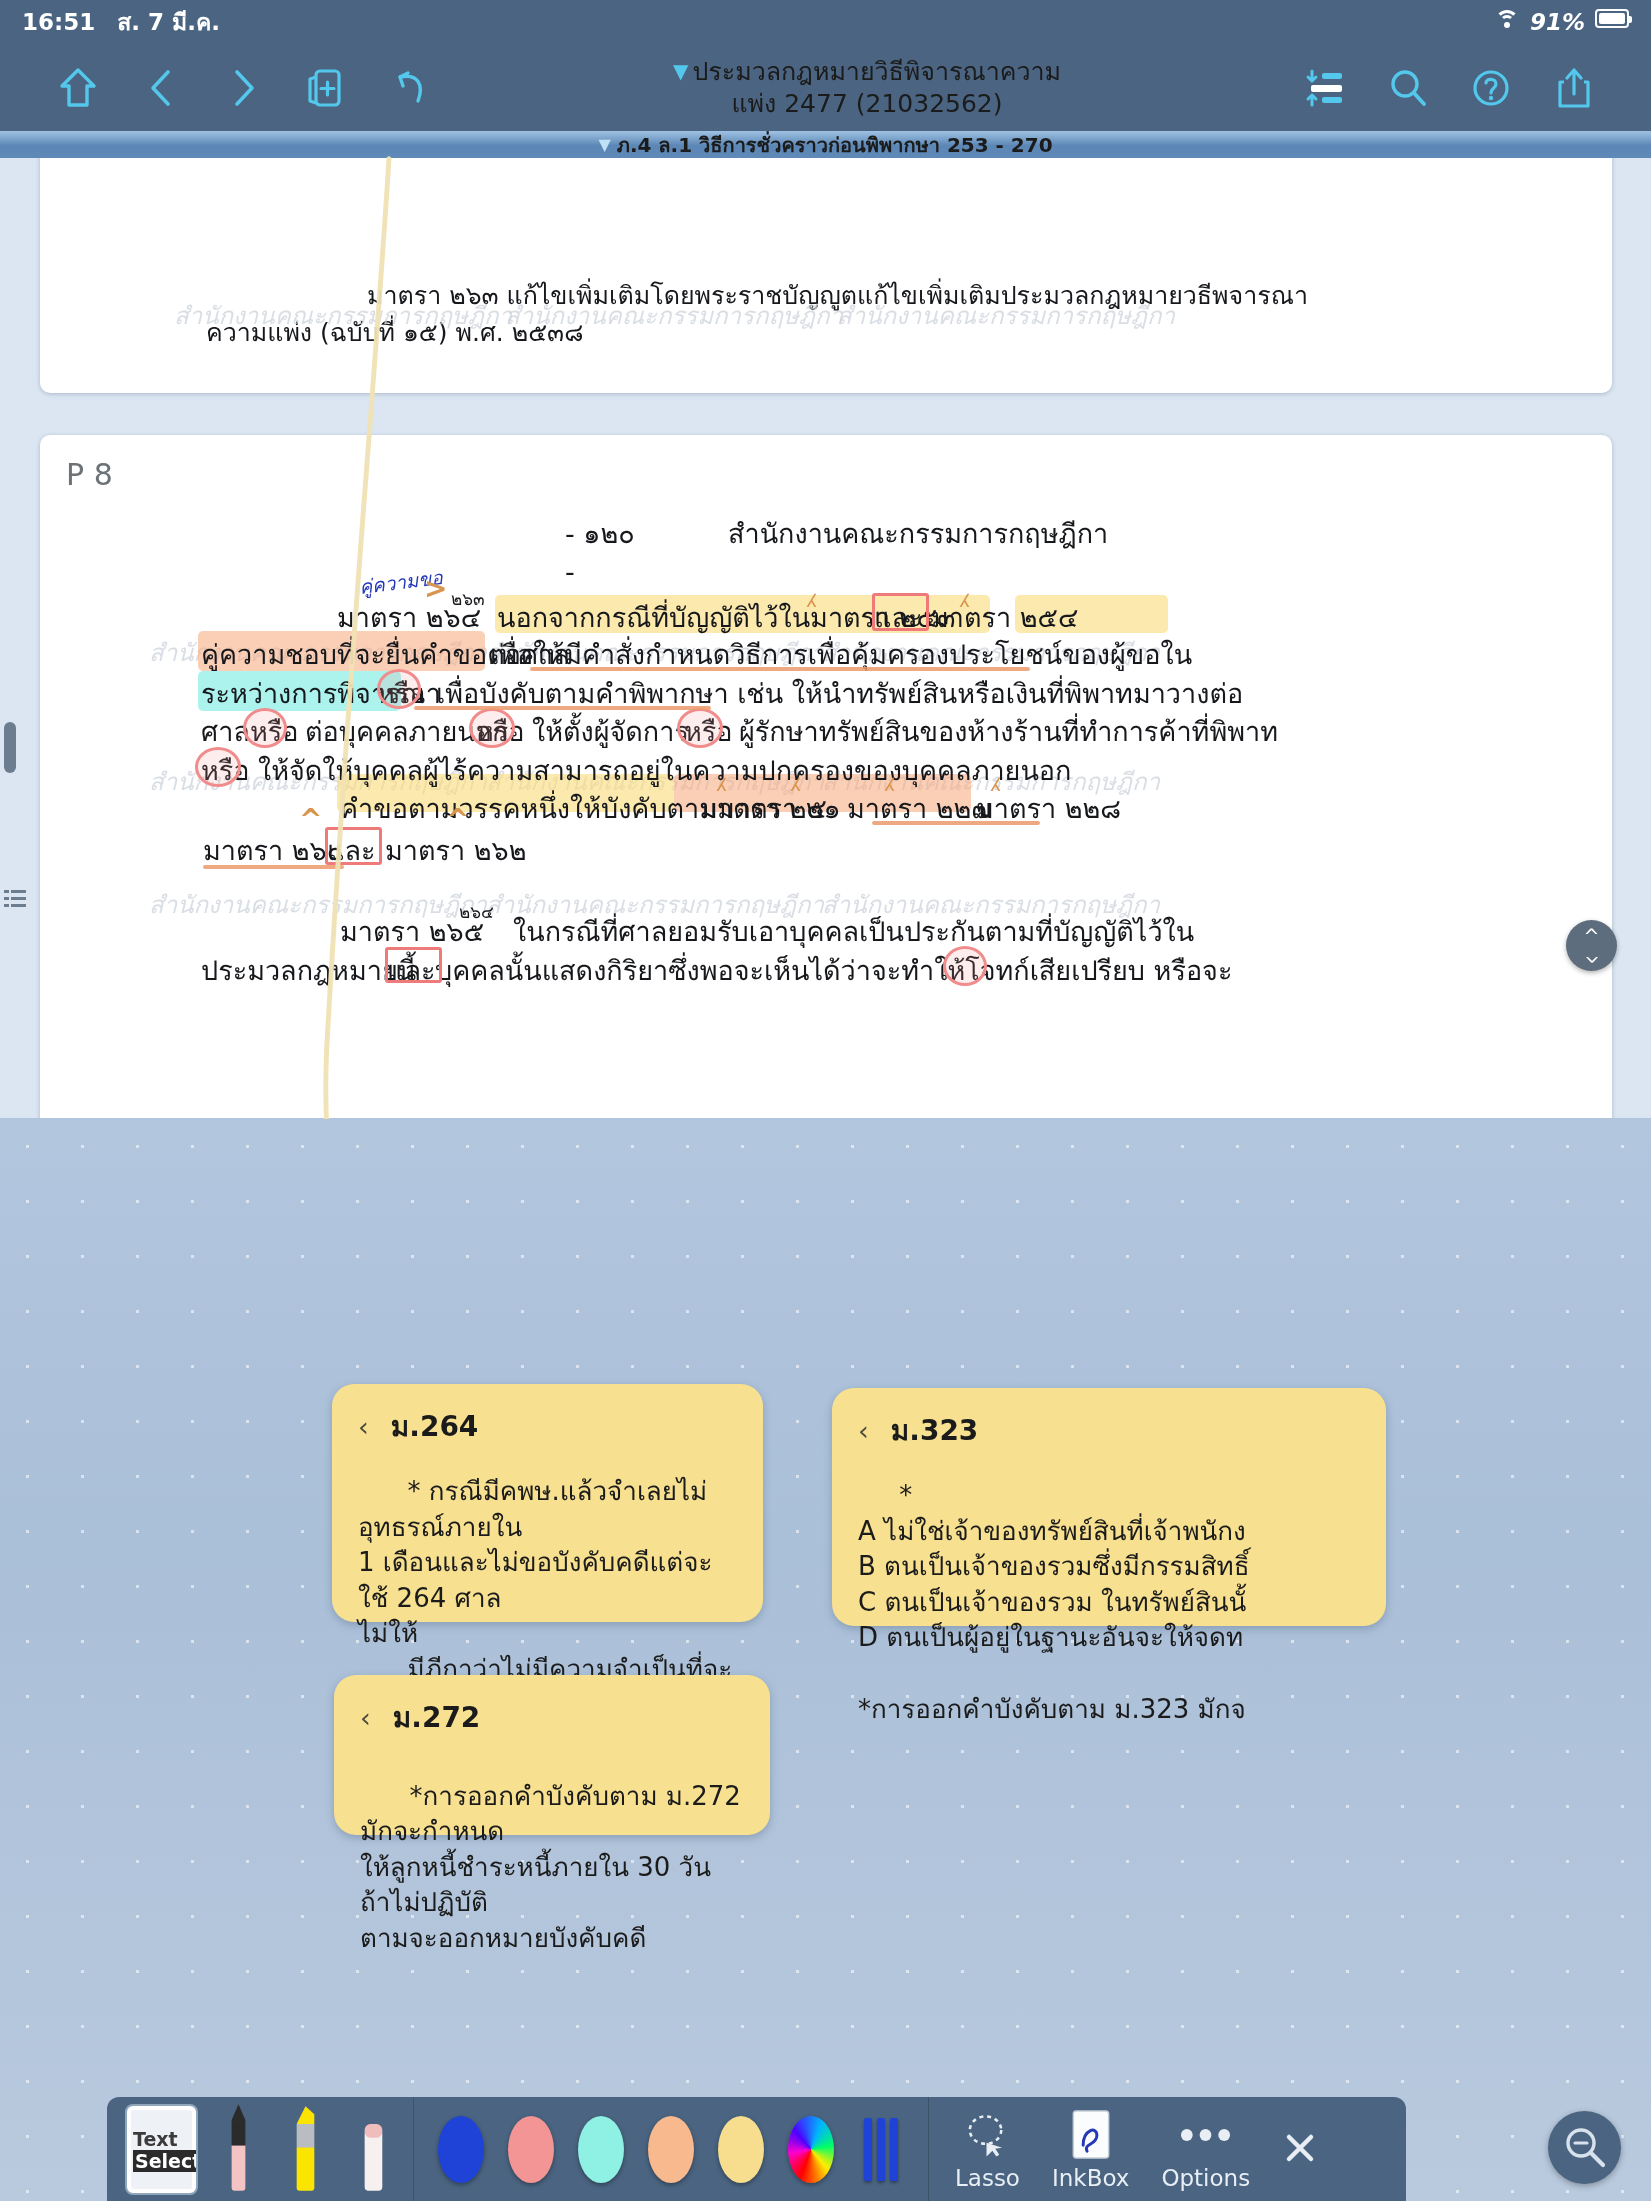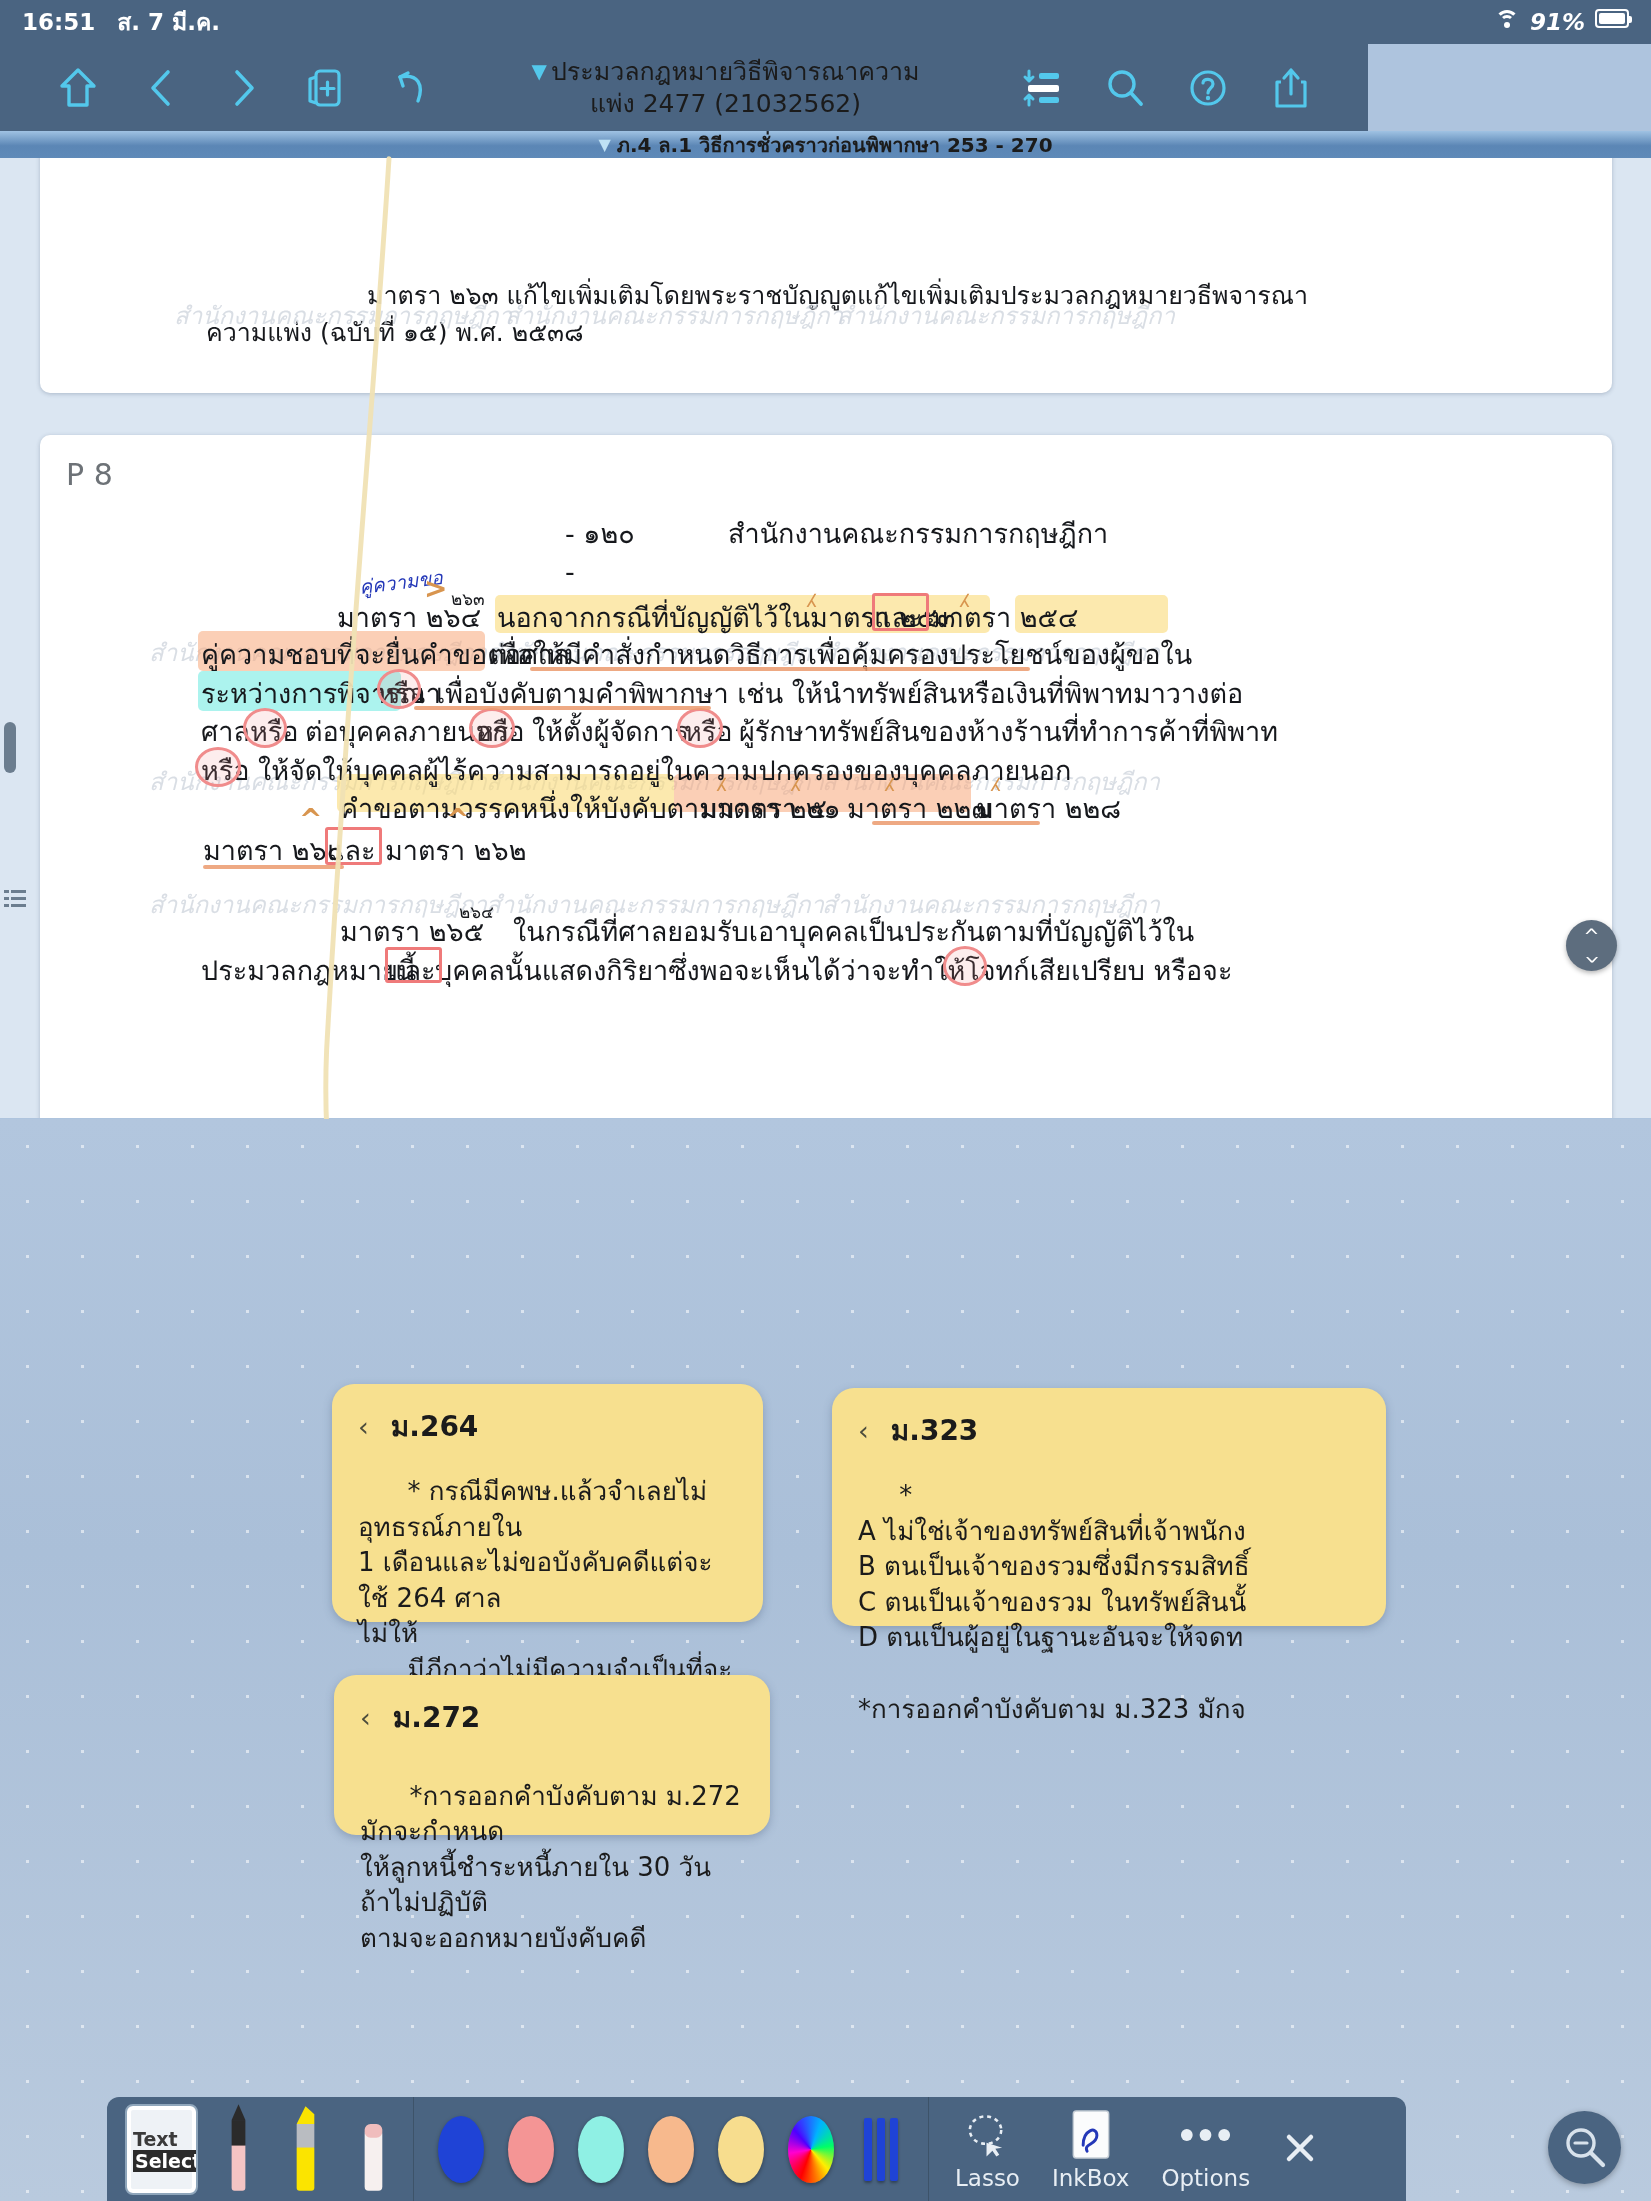--- a/index.html
+++ b/index.html
@@ -28,21 +28,21 @@
   .wifi-ico i:nth-child(1){ width:24px;height:24px; top:1px; }
   .wifi-ico i:nth-child(2){ width:14px;height:14px; top:6px; }
   .wifi-dot { position:absolute; width:6px;height:6px;background:#fff;border-radius:50%;
     left:50%; transform:translateX(-50%); top:13px; }
   .batt { display:inline-block; width:34px; height:19px; border:2.5px solid #fff;
     border-radius:4px; position:relative; }
   .batt:after { content:""; position:absolute; right:-5px; top:5px; width:3px; height:7px;
     background:#fff; border-radius:0 2px 2px 0; }
   .batt i { position:absolute; left:2px; top:2px; bottom:2px; width:88%; background:#fff; border-radius:2px; }
   #toolbar-row {
-    position:absolute; left:0; top:0; width:1368px; height:87px;
+    position:absolute; left:0; top:0; width:1651px; height:87px;
     background:#4a6481;
     display:flex; align-items:center;
   }
   .tb-icons-left { display:flex; align-items:center; gap:0; padding-left:36px; }
   .tb-icons-right { display:flex; align-items:center; gap:0; padding-right:36px; margin-left:auto; }
   .tb-btn {
     width:83px; height:69px; display:flex; align-items:center; justify-content:center;
     color:#53c8ec;
   }
   .tb-btn svg { display:block; }

